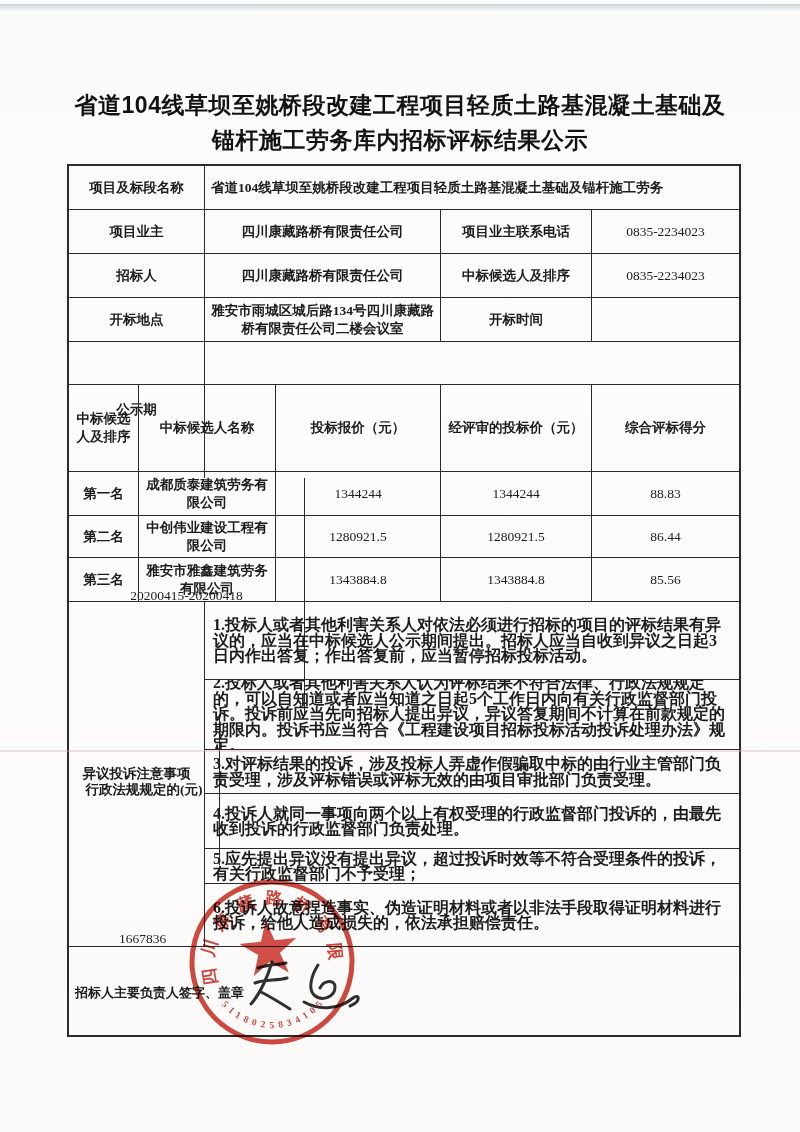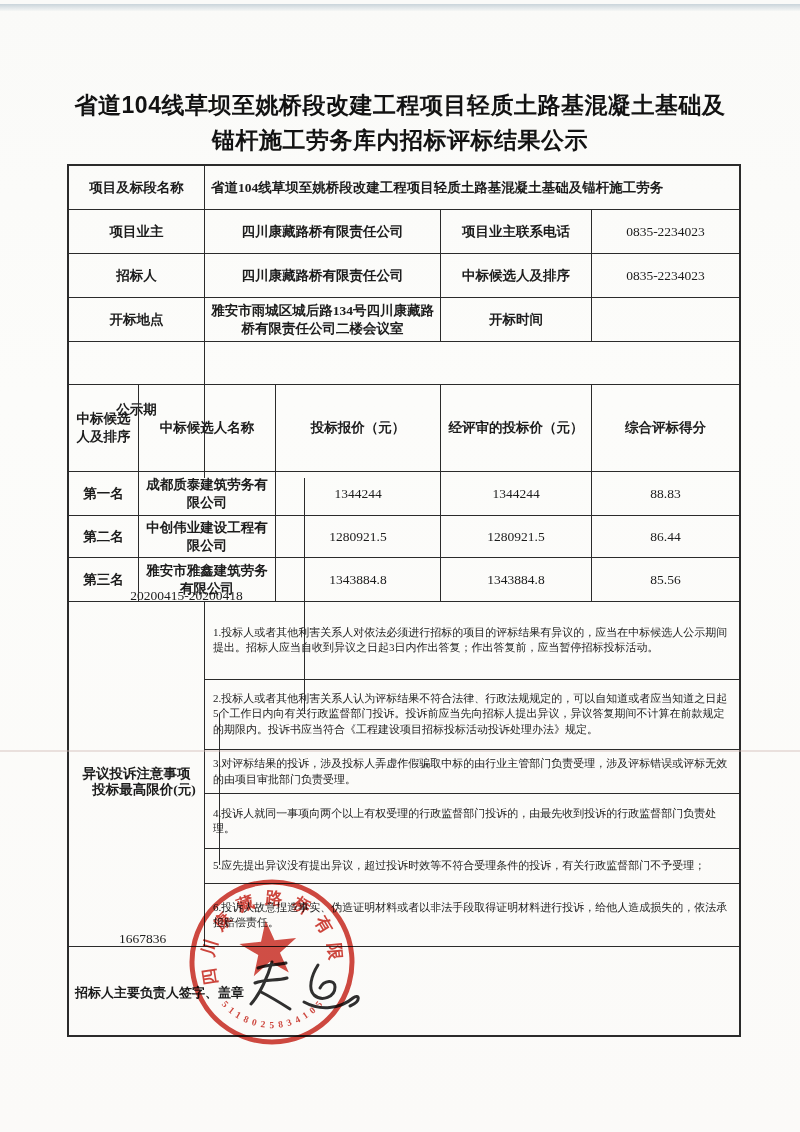--- a/index.html
+++ b/index.html
@@ -42,21 +42,21 @@
   .w-s{width:147px;flex:0 0 147px;}
   
   .h44{height:44px;} .h43{height:43px;flex-direction:column;} .h87{height:87px;} .h42{height:42px;}
   
   .notice-wrap{display:flex;height:345px;}
   .notice-label{width:136px;flex:0 0 136px;}
   .notice-items{width:534px;flex:0 0 534px;display:flex;flex-direction:column;}
   .n-item{
     box-sizing:border-box;border-bottom:1.5px solid #2b2b2b;
     display:flex;align-items:center;padding:2px 8px;
-    font-size:11px;font-weight:normal;line-height:15.5px;text-align:left;overflow:hidden;
+    font-size:16px;font-weight:bold;line-height:15.5px;text-align:left;overflow:hidden;
   }
   .n-item.lastn{border-bottom:none;}
   .sig-row{height:92px;}
   .sig-cell{font-size:13px;}
   
   .seal{position:absolute;left:186px;top:876px;width:172px;height:172px;
     transform:rotate(-6deg);mix-blend-mode:multiply;opacity:.92;}
   .seal text{font-family:"Liberation Serif","DejaVu Serif",serif;font-weight:bold;}
   .handwriting{position:absolute;left:246px;top:956px;width:120px;height:60px;
     mix-blend-mode:multiply;}
@@ -93,21 +93,21 @@
 
     <div class="row h44">
       <div class="cell w-a">开标地点</div>
       <div class="cell w-b">雅安市雨城区城后路134号四川康藏路桥有限责任公司二楼会议室</div>
       <div class="cell w-c">开标时间</div>
     </div>
 
     <div class="row h43">
       <div class="cell w-a">公示期</div>
       <div class="cell w-b num">20200415-20200418</div>
-      <div class="cell w-c">投标最高限价(元)</div>
+      <div class="cell w-c">行政法规规定的(元)</div>
       <div class="cell w-d lastc num">1667836</div>
     </div>
 
     <div class="row h87">
       <div class="cell w-r">中标候选人及排序</div>
       <div class="cell w-n">中标候选人名称</div>
       <div class="cell w-p">投标报价（元）</div>
       <div class="cell w-q">经评审的投标价（元）</div>
       <div class="cell w-s lastc">综合评标得分</div>
     </div>

